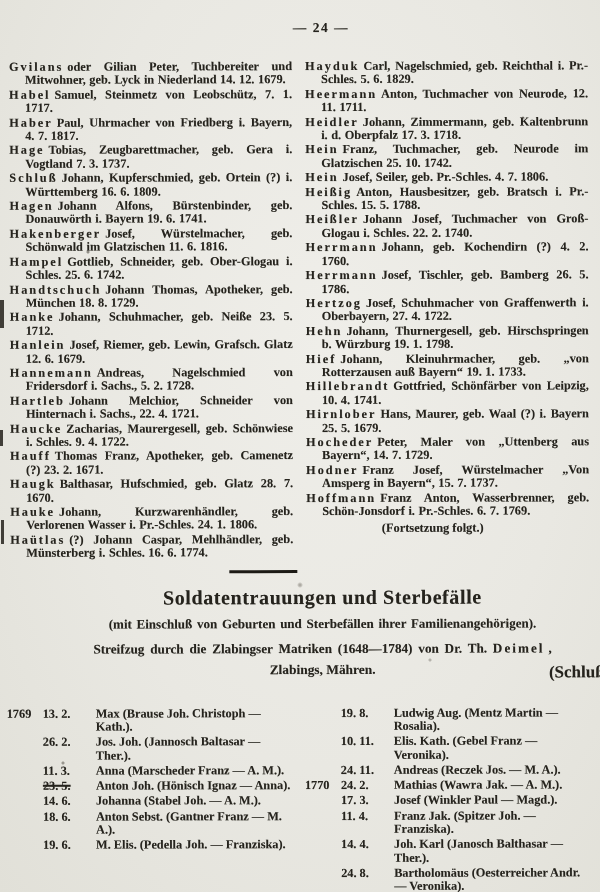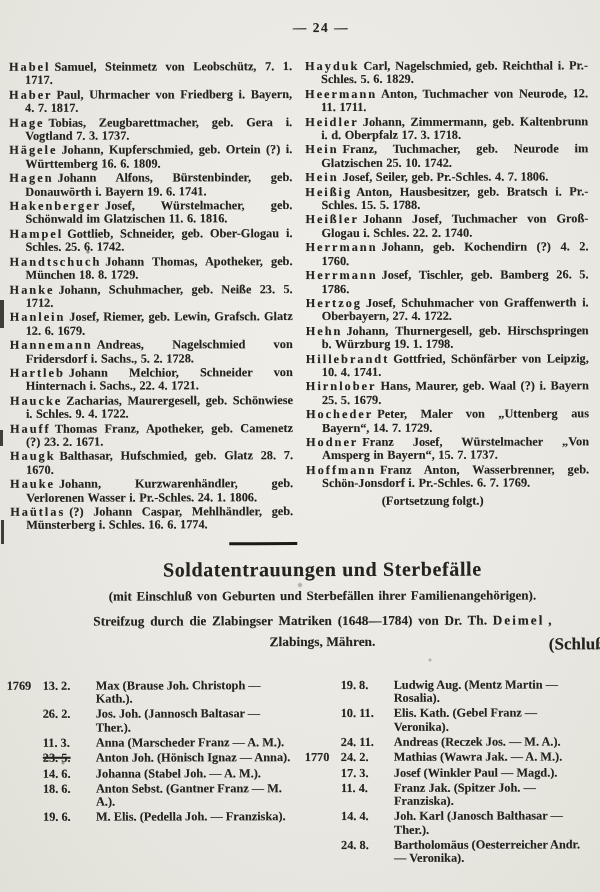--- a/index.html
+++ b/index.html
@@ -51,28 +51,29 @@
   <div class="edge-mark m1"></div>
   <div class="edge-mark m2"></div>
   <div class="edge-mark m3"></div>
 
   <div class="scan">
     <div class="page-number">— 24 —</div>
 
     <div class="columns">
       <div class="col">
 
+          <p class="entry"><span class="sperr">Gvilans</span><span>oder Gilian Peter, Tuchbereiter und Mitwohner, geb. Lyck in Niederland 14. 12. 1679.</span></p>
 
           <p class="entry"><span class="sperr">Habel</span><span>Samuel, Steinmetz von Leobschütz, 7. 1. 1717.</span></p>
 
           <p class="entry"><span class="sperr">Haber</span><span>Paul, Uhrmacher von Friedberg i. Bayern, 4. 7. 1817.</span></p>
 
           <p class="entry"><span class="sperr">Hage</span><span>Tobias, Zeugbarettmacher, geb. Gera i. Vogtland 7. 3. 1737.</span></p>
 
-          <p class="entry"><span class="sperr">Hägele</span><span>Johann, Kupferschmied, geb. Ortein (?) i. Württemberg 16. 6. 1809.</span></p>
+          <p class="entry"><span class="sperr">Schluß</span><span>Johann, Kupferschmied, geb. Ortein (?) i. Württemberg 16. 6. 1809.</span></p>
 
           <p class="entry"><span class="sperr">Hagen</span><span>Johann Alfons, Bürstenbinder, geb. Donauwörth i. Bayern 19. 6. 1741.</span></p>
 
           <p class="entry"><span class="sperr">Hakenberger</span><span>Josef, Würstelmacher, geb. Schönwald im Glatzischen 11. 6. 1816.</span></p>
 
           <p class="entry"><span class="sperr">Hampel</span><span>Gottlieb, Schneider, geb. Ober-Glogau i. Schles. 25. 6. 1742.</span></p>
 
           <p class="entry"><span class="sperr">Handtschuch</span><span>Johann Thomas, Apotheker, geb. München 18. 8. 1729.</span></p>
 
           <p class="entry"><span class="sperr">Hanke</span><span>Johann, Schuhmacher, geb. Neiße 23. 5. 1712.</span></p>
@@ -111,20 +112,21 @@
           <p class="entry"><span class="sperr">Heißler</span><span>Johann Josef, Tuchmacher von Groß-Glogau i. Schles. 22. 2. 1740.</span></p>
 
           <p class="entry"><span class="sperr">Herrmann</span><span>Johann, geb. Kochendirn (?) 4. 2. 1760.</span></p>
 
           <p class="entry"><span class="sperr">Herrmann</span><span>Josef, Tischler, geb. Bamberg 26. 5. 1786.</span></p>
 
           <p class="entry"><span class="sperr">Hertzog</span><span>Josef, Schuhmacher von Graffenwerth i. Oberbayern, 27. 4. 1722.</span></p>
 
           <p class="entry"><span class="sperr">Hehn</span><span>Johann, Thurnergesell, geb. Hirschspringen b. Würzburg 19. 1. 1798.</span></p>
 
+          <p class="entry"><span class="sperr">Hief</span><span>Johann, Kleinuhrmacher, geb. „von Rotterzausen auß Bayern“ 19. 1. 1733.</span></p>
 
           <p class="entry"><span class="sperr">Hillebrandt</span><span>Gottfried, Schönfärber von Leipzig, 10. 4. 1741.</span></p>
 
 
           <p class="entry"><span class="sperr">Hirnlober</span><span>Hans, Maurer, geb. Waal (?) i. Bayern 25. 5. 1679.</span></p>
 
           <p class="entry"><span class="sperr">Hocheder</span><span>Peter, Maler von „Uttenberg aus Bayern“, 14. 7. 1729.</span></p>
 
           <p class="entry"><span class="sperr">Hodner</span><span>Franz Josef, Würstelmacher „Von Amsperg in Bayern“, 15. 7. 1737.</span></p>
 

